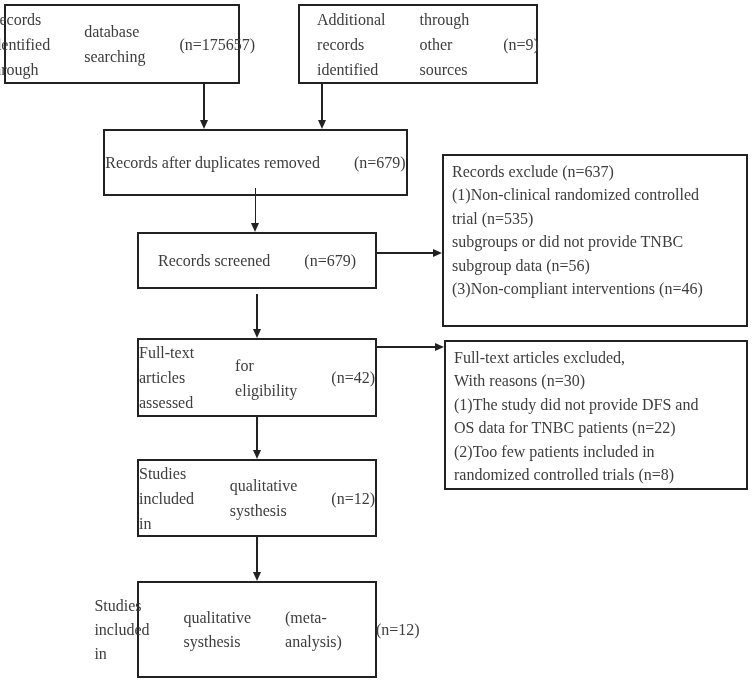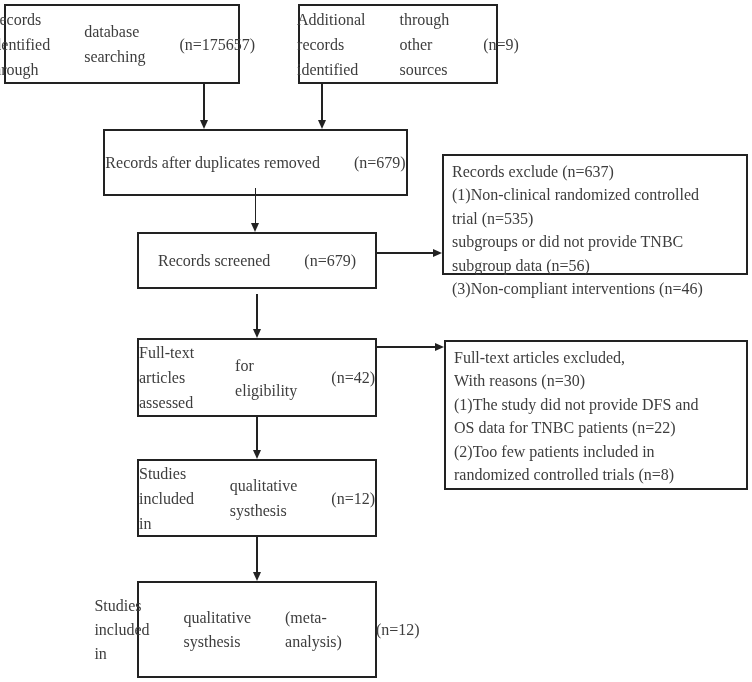--- a/index.html
+++ b/index.html
@@ -72,21 +72,21 @@
 <body>
 
 <div class="canvas">
 
   <div class="box center" style="left:4px; top:4px; width:236px; height:80px;">
     <div>Records identified through</div>
     <div>database searching</div>
     <div>(n=175657)</div>
   </div>
 
-  <div class="box center" style="left:298px; top:4px; width:200px; height:80px;padding-left:20px;">
+  <div class="box center" style="left:298px; top:4px; width:240px; height:80px;padding-left:20px;">
     <div>Additional records identified</div>
     <div>through other sources</div>
     <div>(n=9)</div>
   </div>
 
   <div class="varrow" style="left:203px; top:84px; height:36px;">
     <span class="head"></span>
   </div>
   <div class="varrow" style="left:321px; top:84px; height:36px;">
     <span class="head"></span>
@@ -103,21 +103,21 @@
 
   <div class="box center" style="left:137px; top:232px; width:240px; height:57px;">
     <div>Records screened</div>
     <div>(n=679)</div>
   </div>
 
   <div class="harrow" style="left:377px; top:252px; width:56px;">
     <span class="head"></span>
   </div>
 
-  <div class="box leftalign" style="left:442px; top:154px; width:306px; height:121px;">
+  <div class="box leftalign" style="left:442px; top:154px; width:306px; height:173px;">
     <div>Records exclude (n=637)</div>
     <div>(1)Non-clinical randomized controlled</div>
     <div>trial (n=535)</div>
     <div>subgroups or did not provide TNBC</div>
     <div>subgroup data (n=56)</div>
     <div>(3)Non-compliant interventions (n=46)</div>
   </div>
 
   <div class="varrow" style="left:256px; top:294px; height:35px;">
     <span class="head"></span>

